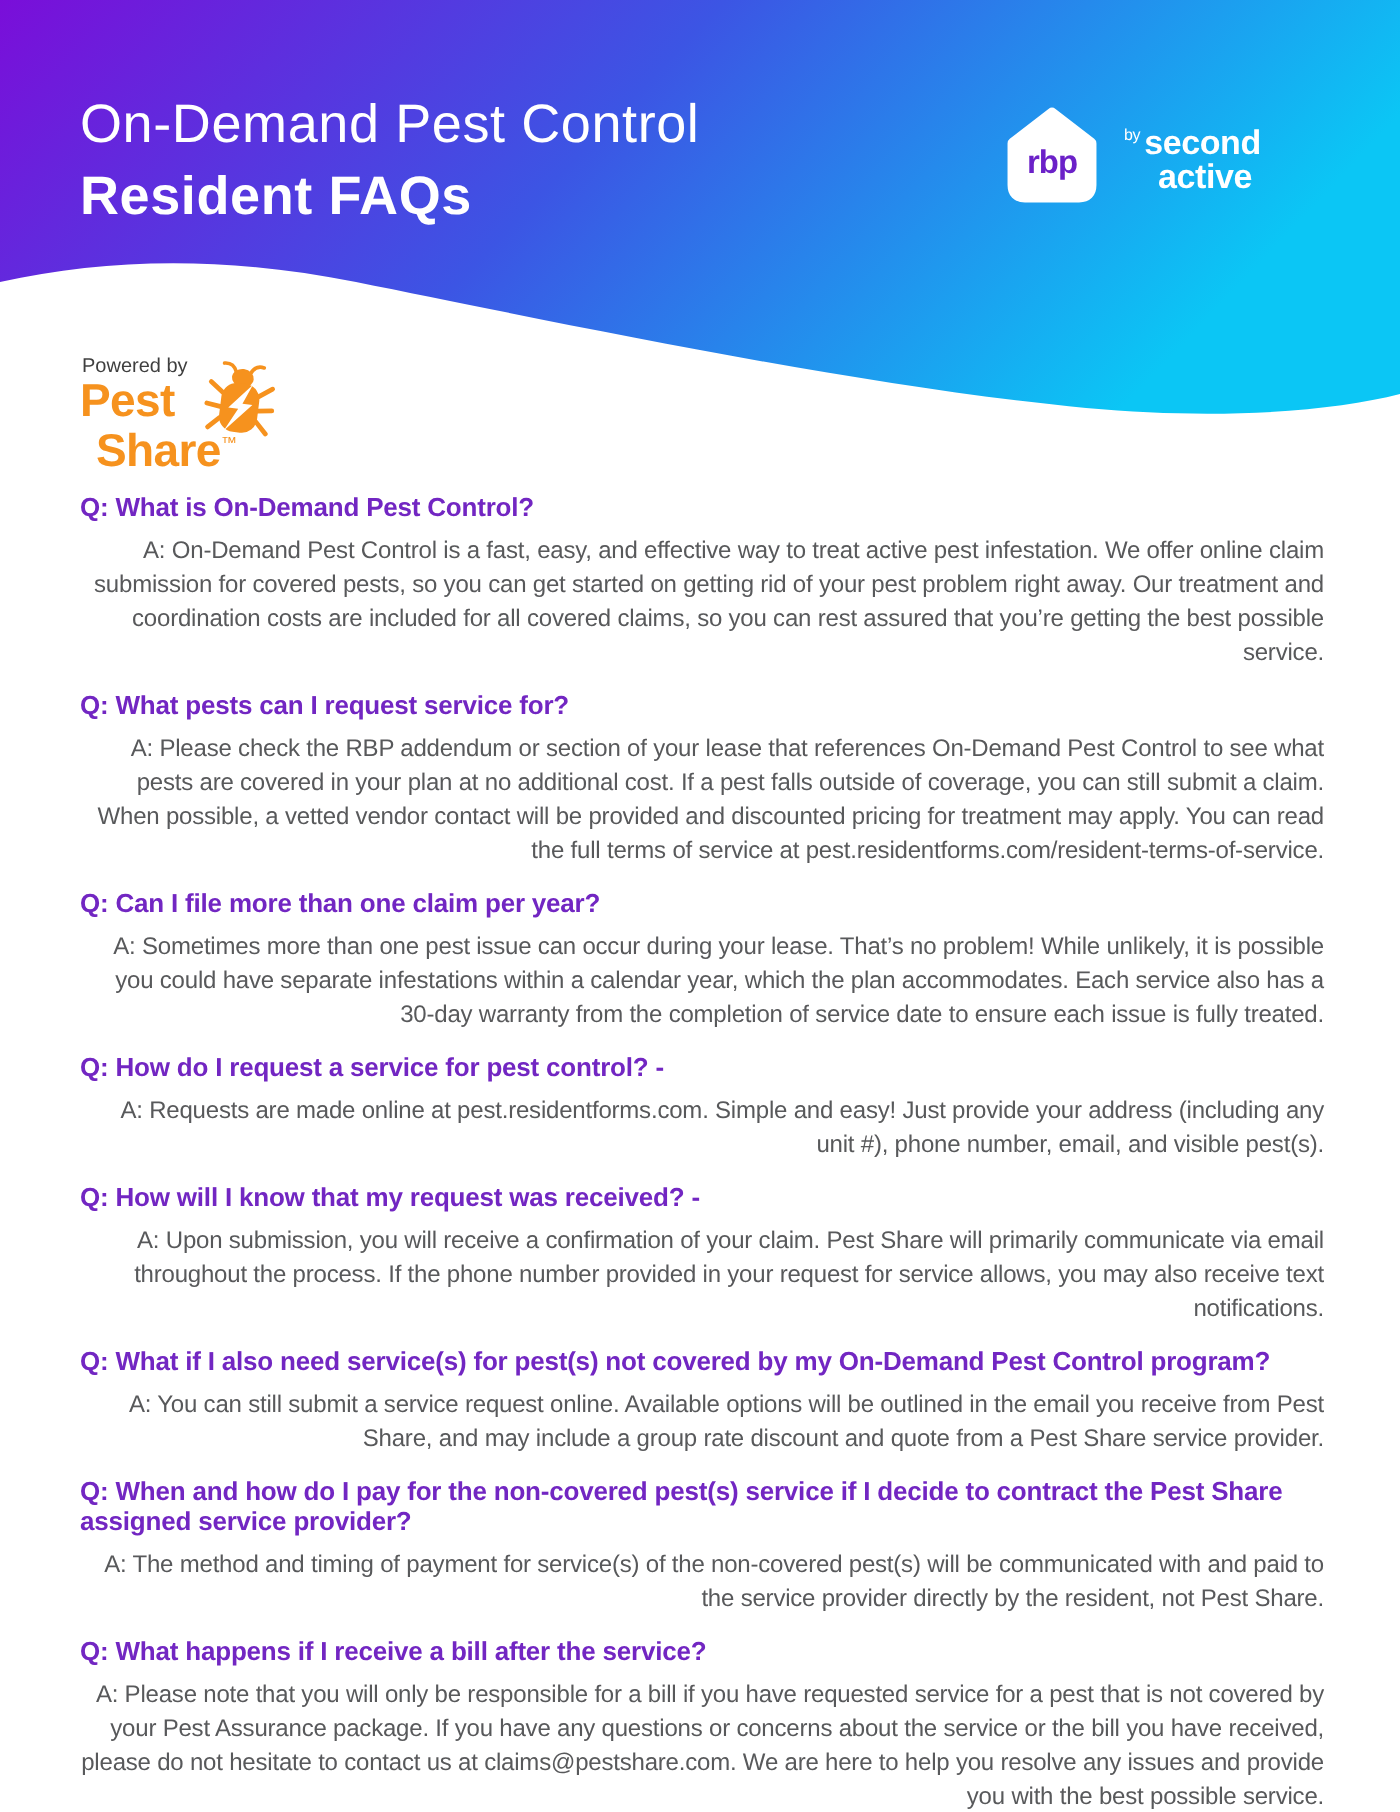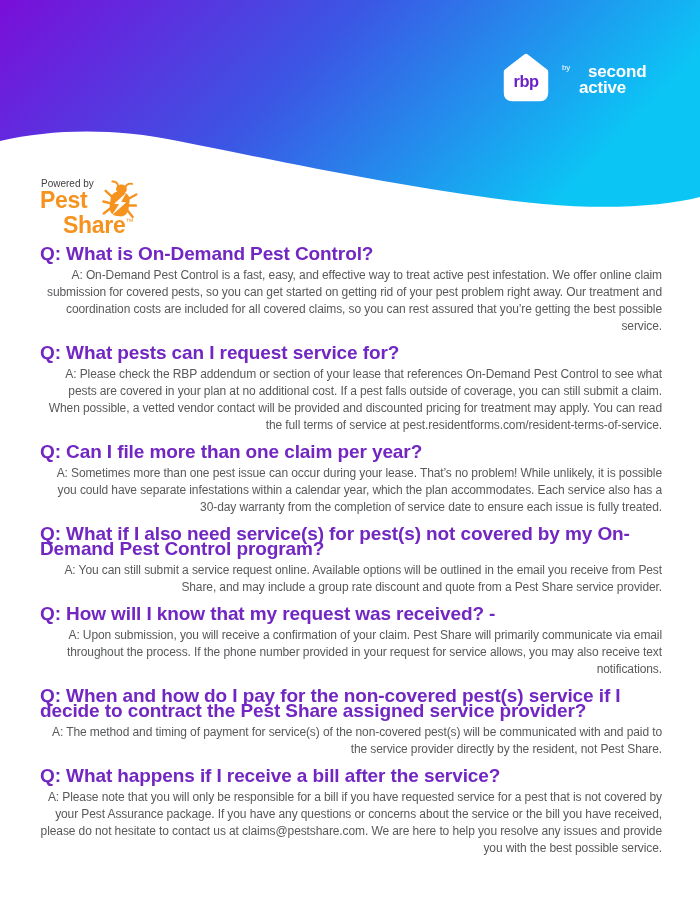--- a/index.html
+++ b/index.html
@@ -15,36 +15,36 @@
   
   .header{position:absolute;top:0;left:0;width:700px;height:235px;}
   .wave-bg{position:absolute;top:0;left:0;display:block;}
   .titles{position:absolute;left:40px;top:44px;color:#ffffff;}
   .title-1{font-size:27px;font-weight:400;letter-spacing:.3px;line-height:36px;}
   .title-2{font-size:27px;font-weight:700;letter-spacing:.3px;line-height:36px;}
 
   .rbp-brand{position:absolute;left:497px;top:49px;display:flex;align-items:center;}
   .rbp-badge{display:block;}
   .sn-wordmark{color:#ffffff;margin-left:7px;line-height:16px;font-weight:700;letter-spacing:-.2px;}
-  .sn-by{font-size:8px;font-weight:400;vertical-align:7px;margin-right:18px;}
+  .sn-by{font-size:8px;font-weight:400;vertical-align:7px;margin-right:2px;}
   .sn-w1{font-size:17px;}
   .sn-w2{font-size:17px;margin-left:17px;display:block;}
 
   
   .powered{position:absolute;left:40px;top:172px;width:120px;}
   .pow-label{font-size:10px;color:#3f3f3f;margin:6px 0 1px 1px;}
   .pest-big{color:#f6921e;font-weight:800;font-size:23px;line-height:21px;letter-spacing:-.3px;}
-  .share-line{margin-left:23px;}
+  .share-line{margin-left:8px;}
   .tm{font-size:8px;font-weight:400;vertical-align:9px;}
   .bug{position:absolute;left:62px;top:8px;}
 
   
   .faq{position:absolute;left:40px;top:246px;width:622px;}
   .faq h3{
-    font-size:19px;line-height:15px;font-weight:700;
+    font-size:13px;line-height:15px;font-weight:700;
     color:#7226c2;margin:0 0 6px 0;letter-spacing:-.1px;
   }
   .faq p{
     font-size:12px;line-height:17px;color:#58595b;
     margin:0 0 10px 0;letter-spacing:-.1px;text-align:right;
   }
 </style>
 </head>
 <body>
 
@@ -55,20 +55,24 @@
       <defs>
         <linearGradient id="hdrGrad" x1="0" y1="0" x2="1" y2="0.28">
           <stop offset="0" stop-color="#7a0ed9"></stop>
           <stop offset="0.48" stop-color="#3c55e4"></stop>
           <stop offset="1" stop-color="#0bc6f5"></stop>
         </linearGradient>
       </defs>
       <path d="M0,0 H700 V197 C665,206 608,210 543,204 C428,193 283,162 178,141 C113,128 54,129 0,141 Z" fill="url(#hdrGrad)"></path>
     </svg>
 
+    <div class="titles">
+      <div class="title-1">On-Demand Pest Control</div>
+      <div class="title-2">Resident FAQs</div>
+    </div>
 
     <div class="rbp-brand">
       <svg class="rbp-badge" width="58" height="58" viewBox="0 0 60 60">
         <rect x="12.5" y="12.5" width="35" height="35" rx="7" transform="rotate(45 30 30)" fill="#2cd8d5"></rect>
         <path d="M30,8 L50,23.5 L50,45 Q50,51 44,51 L16,51 Q10,51 10,45 L10,23.5 Z" fill="#ffffff" stroke="#ffffff" stroke-width="6" stroke-linejoin="round"></path>
         <text x="30" y="39" text-anchor="middle" font-size="17" font-weight="bold" fill="#6b21c8" letter-spacing="-0.5">rbp</text>
       </svg>
       <div class="sn-wordmark">
         <span class="sn-by">by</span><span class="sn-w1">second</span>
         <span class="sn-w2">active</span>
@@ -108,26 +112,30 @@
     </section>
     <section>
       <h3>Q: What pests can I request service for?</h3>
       <p>A: Please check the RBP addendum or section of your lease that references On-Demand Pest Control to see what pests are covered in your plan at no additional cost. If a pest falls outside of coverage, you can still submit a claim. When possible, a vetted vendor contact will be provided and discounted pricing for treatment may apply. You can read the full terms of service at pest.residentforms.com/resident-terms-of-service.</p>
     </section>
     <section>
       <h3>Q: Can I file more than one claim per year?</h3>
       <p>A: Sometimes more than one pest issue can occur during your lease. That’s no problem! While unlikely, it is possible you could have separate infestations within a calendar year, which the plan accommodates. Each service also has a 30-day warranty from the completion of service date to ensure each issue is fully treated.</p>
     </section>
     <section>
-      <h3>Q: What if I also need service(s) for pest(s) not covered by my On-Demand Pest Control program?</h3>
-      <p>A: You can still submit a service request online. Available options will be outlined in the email you receive from Pest Share, and may include a group rate discount and quote from a Pest Share service provider.</p>
+      <h3>Q: How do I request a service for pest control? -</h3>
+      <p>A: Requests are made online at pest.residentforms.com. Simple and easy! Just provide your address (including any unit #), phone number, email, and visible pest(s).</p>
     </section>
     <section>
       <h3>Q: How will I know that my request was received? -</h3>
       <p>A: Upon submission, you will receive a confirmation of your claim. Pest Share will primarily communicate via email throughout the process. If the phone number provided in your request for service allows, you may also receive text notifications.</p>
+    </section>
+    <section>
+      <h3>Q: What if I also need service(s) for pest(s) not covered by my On-Demand Pest Control program?</h3>
+      <p>A: You can still submit a service request online. Available options will be outlined in the email you receive from Pest Share, and may include a group rate discount and quote from a Pest Share service provider.</p>
     </section>
     <section>
       <h3>Q: When and how do I pay for the non-covered pest(s) service if I decide to contract the Pest Share assigned service provider?</h3>
       <p>A: The method and timing of payment for service(s) of the non-covered pest(s) will be communicated with and paid to the service provider directly by the resident, not Pest Share.</p>
     </section>
     <section>
       <h3>Q: What happens if I receive a bill after the service?</h3>
       <p>A: Please note that you will only be responsible for a bill if you have requested service for a pest that is not covered by your Pest Assurance package. If you have any questions or concerns about the service or the bill you have received, please do not hesitate to contact us at claims@pestshare.com. We are here to help you resolve any issues and provide you with the best possible service.</p>
     </section>
   </main>

